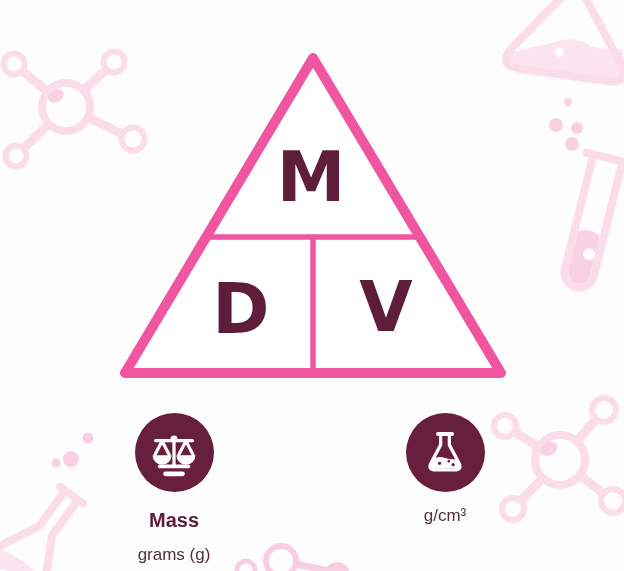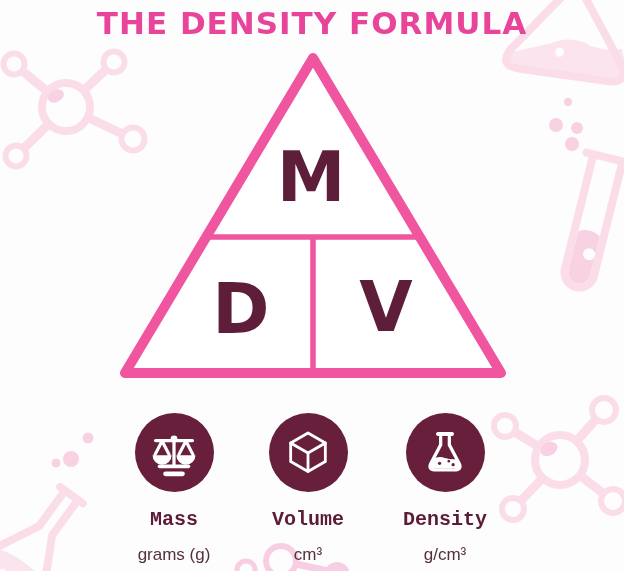--- a/index.html
+++ b/index.html
@@ -40,21 +40,21 @@
   .unit-density{left:370px;}
   .badge{
     width:79px;height:79px;border-radius:50%;
     background:#671f3c;
     display:flex;align-items:center;justify-content:center;
   }
   .badge svg{width:52px;height:52px;}
   .unit-label{
     margin-top:17px;
     font-size:20px;font-weight:800;color:#5c1c38;line-height:1.1;
-    font-family:Liberation Mono, monospace;
+    font-family:Liberation Sans, sans-serif;
   }
   .unit-sublabel{
     margin-top:15px;
     font-size:17px;font-weight:400;color:#53303f;line-height:1.1;
   }
 </style>
 </head>
 <body>
 
 <div class="stage">
@@ -127,21 +127,20 @@
     </g>
 
     <g stroke="#f8cfe2" fill="none">
       <line x1="296" y1="564" x2="328" y2="571" stroke-width="7" stroke-linecap="round"></line>
       <circle cx="281" cy="561" r="15" fill="#fefdfe" stroke-width="6"></circle>
       <circle cx="246" cy="570" r="9" fill="#fefdfe" stroke-width="5"></circle>
       <circle cx="337" cy="575" r="13" fill="#f8cfe2" stroke="none"></circle>
     </g>
   </svg>
 
-  <h1 class="title">THE DENSITY FORMULA</h1>
 
   <svg class="layer" viewBox="0 0 624 571">
     <polygon points="313,58 125,373 501,373" fill="#ffffff" stroke="#f0559f" stroke-width="10" stroke-linejoin="round"></polygon>
     <line x1="206" y1="237" x2="420" y2="237" stroke="#f0559f" stroke-width="5.5"></line>
     <line x1="313" y1="237" x2="313" y2="370" stroke="#f0559f" stroke-width="5.5"></line>
   </svg>
 
   <div class="tri-letter letter-m">M</div>
   <div class="tri-letter letter-d">D</div>
   <div class="tri-letter letter-v">V</div>
@@ -161,44 +160,30 @@
         <path d="M4.2,26 a8.8,8.8 0 0 0 17.6,0 Z" fill="#ffffff"></path>
         <path d="M26.2,26 a8.8,8.8 0 0 0 17.6,0 Z" fill="#ffffff"></path>
         <rect x="9" y="34.5" width="30" height="3.6" rx="1.8" fill="#ffffff"></rect>
         <rect x="14" y="41" width="20" height="4.4" rx="2.2" fill="#ffffff"></rect>
       </svg>
     </div>
     <div class="unit-label">Mass</div>
     <div class="unit-sublabel">grams (g)</div>
   </div>
 
-  <div class="unit unit-volume">
-    <div class="badge">
-      <svg viewBox="0 0 48 48">
-        <g fill="none" stroke="#ffffff" stroke-width="2.6" stroke-linejoin="round" stroke-linecap="round">
-          <polygon points="24,5.5 40,14.8 40,31.8 24,41 8,31.8 8,14.8"></polygon>
-          <polyline points="8,14.8 24,24 40,14.8"></polyline>
-          <line x1="24" y1="24" x2="24" y2="41"></line>
-        </g>
-      </svg>
-    </div>
-    <div class="unit-label">Volume</div>
-    <div class="unit-sublabel">cm³</div>
-  </div>
 
   <div class="unit unit-density">
     <div class="badge">
       <svg viewBox="0 0 48 48">
         <g stroke="#ffffff" fill="none" stroke-linecap="round" stroke-linejoin="round">
           <line x1="17.5" y1="6.5" x2="30.5" y2="6.5" stroke-width="3.6"></line>
           <path d="M20,9 L20,16.5 L11,33.5 Q8,39.5 15.5,39.5 L32.5,39.5 Q40,39.5 37,33.5 L28,16.5 L28,9" stroke-width="3"></path>
         </g>
         <path d="M13.2,29.5 Q18,26.5 24,28.5 Q30,30.5 34.8,29.5 L37.6,35 Q39.3,38.2 33.5,38.2 L14.5,38.2 Q8.7,38.2 10.4,35 Z" fill="#ffffff"></path>
         <circle cx="19" cy="33.5" r="1.5" fill="#671f3c"></circle>
         <circle cx="27.5" cy="31.5" r="1.2" fill="#671f3c"></circle>
         <circle cx="31.5" cy="34.8" r="1.5" fill="#671f3c"></circle>
       </svg>
     </div>
-    <div class="unit-label">Density</div>
     <div class="unit-sublabel">g/cm³</div>
   </div>
 
 </div>
 
 </body></html>

